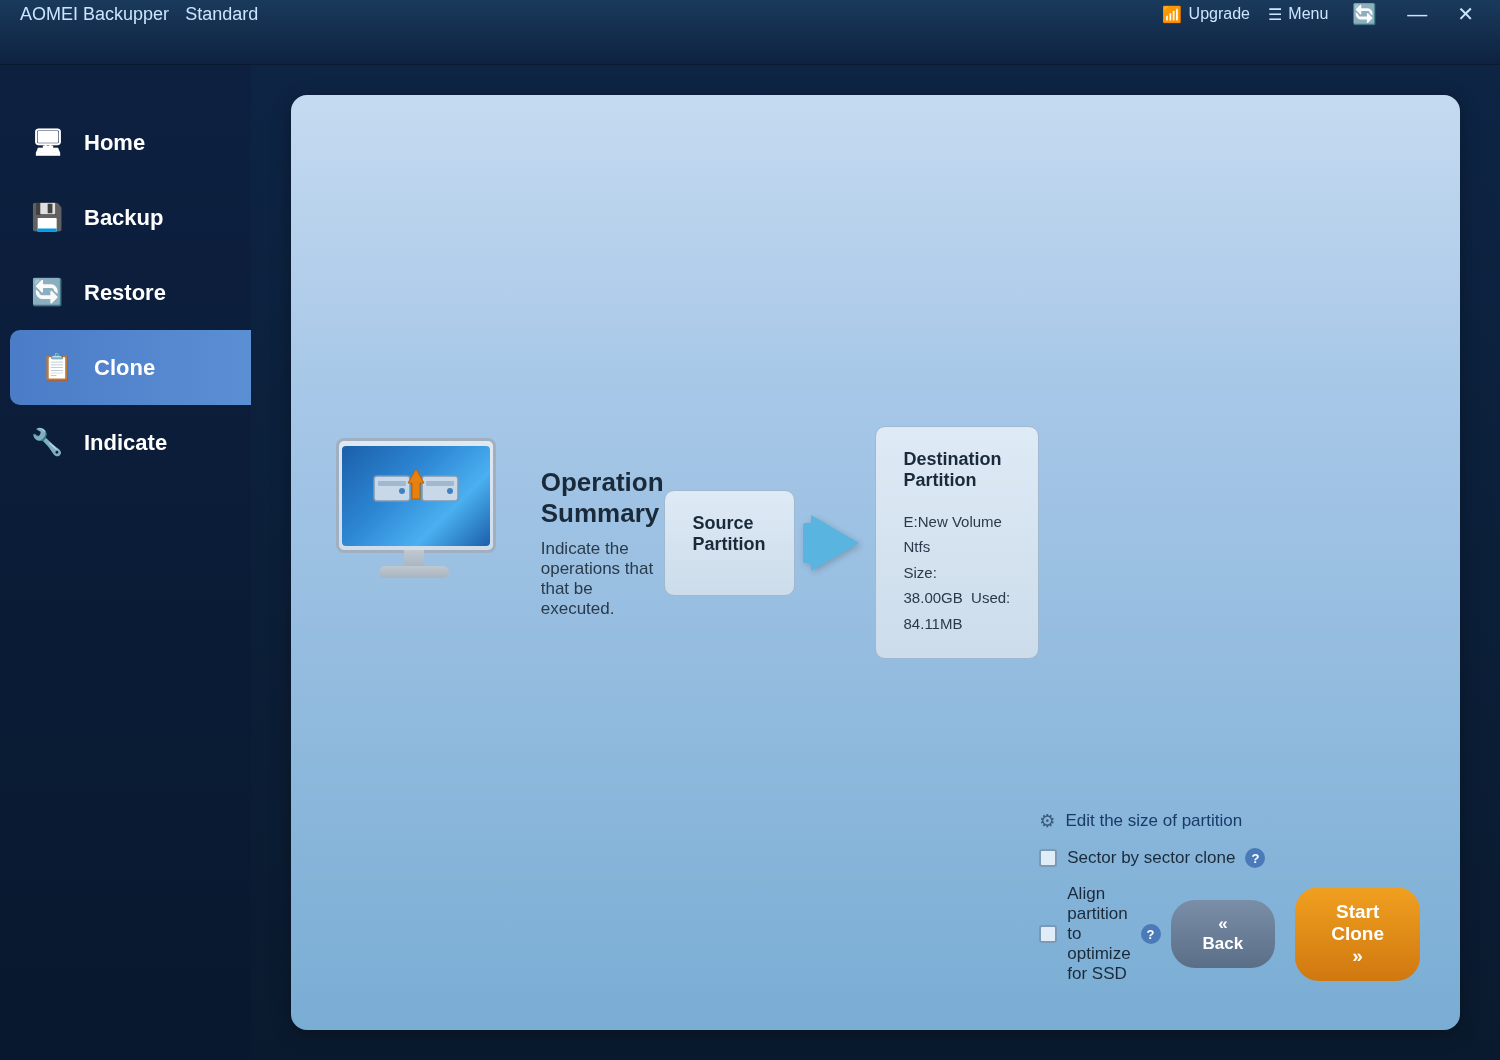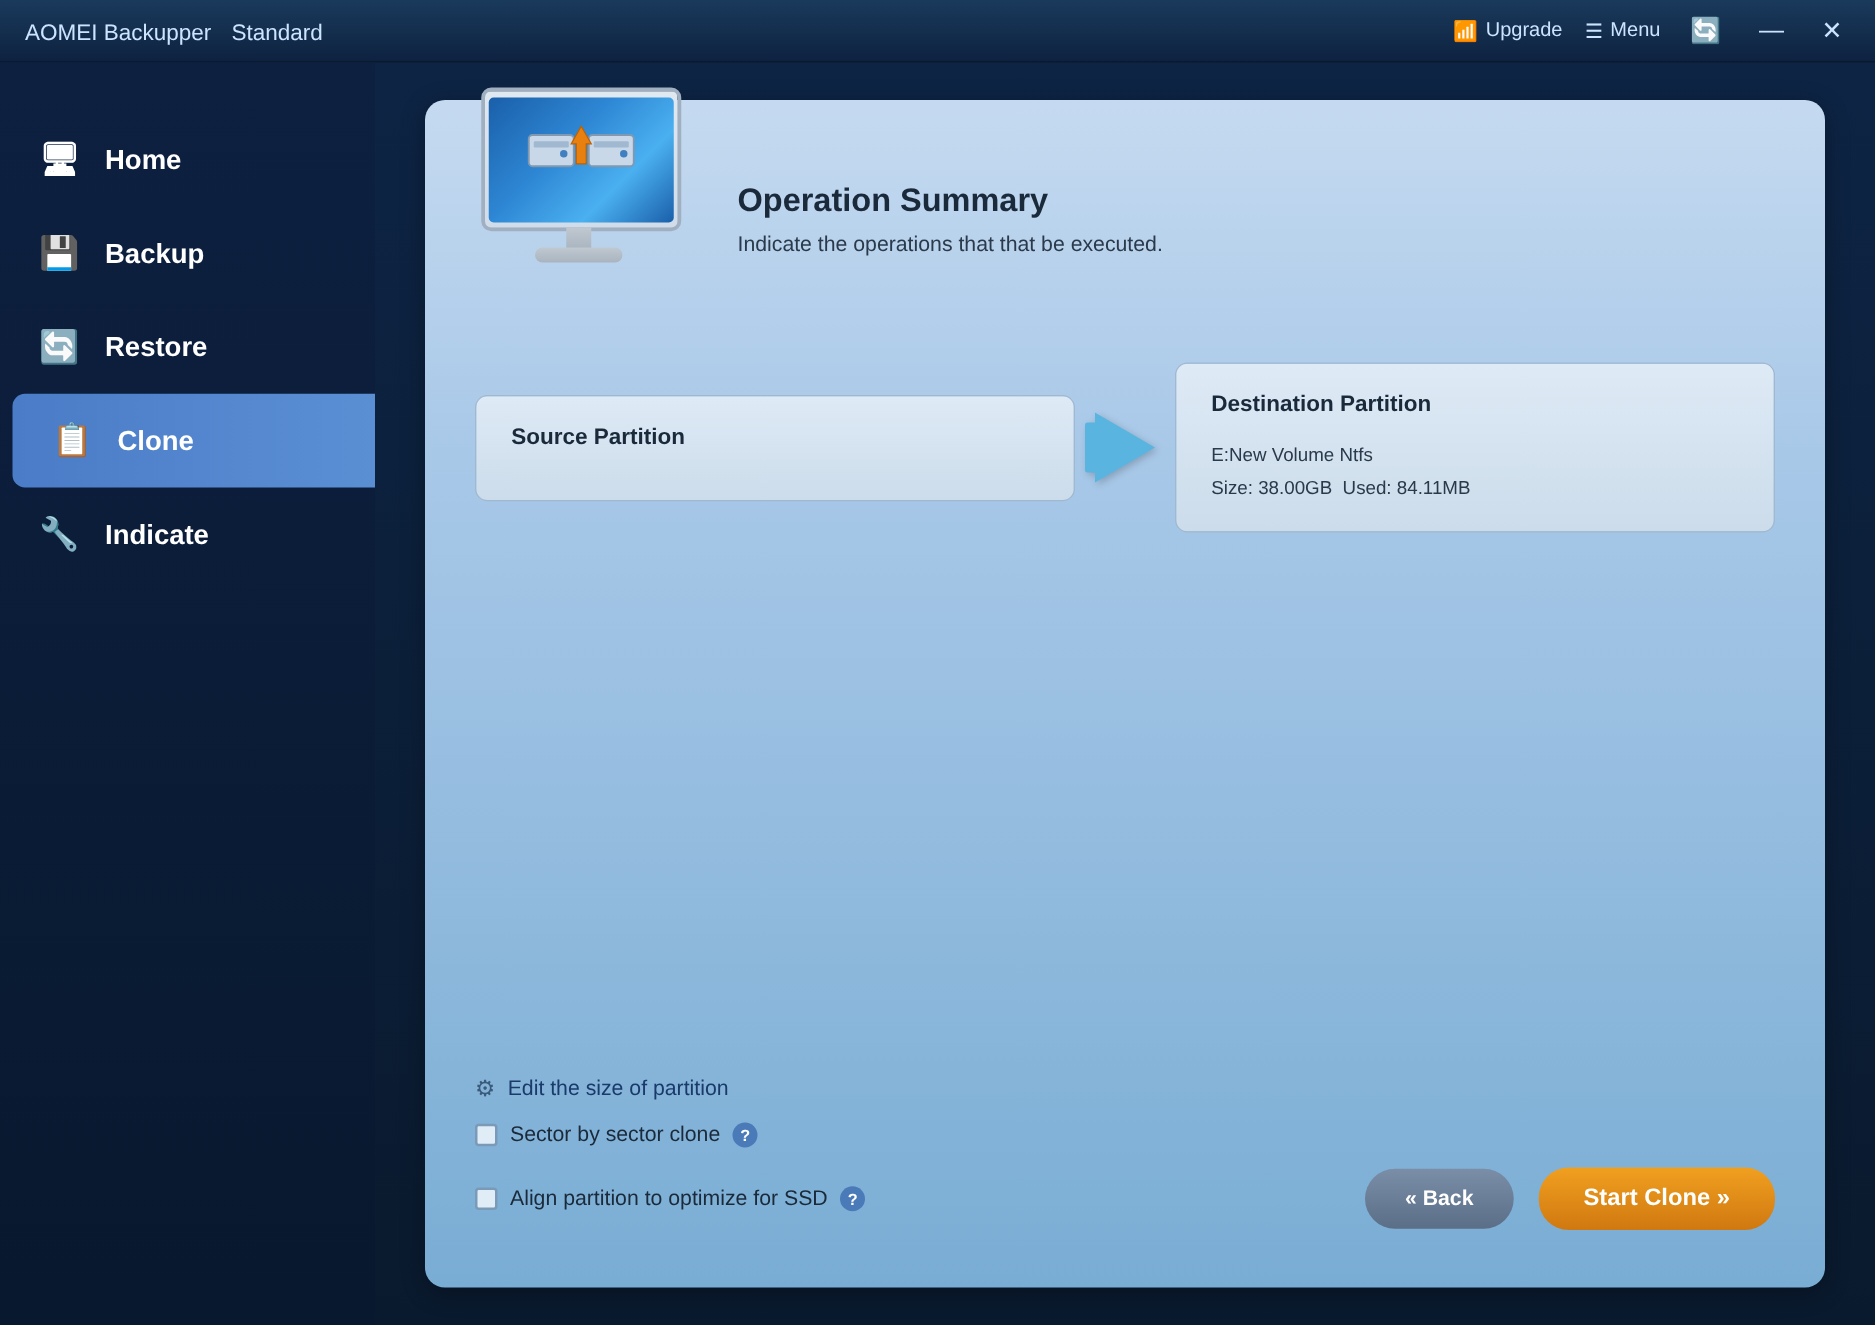--- a/index.html
+++ b/index.html
@@ -9,23 +9,23 @@
       background: #0a1a2e;
       font-family: 'Segoe UI', Arial, sans-serif;
       overflow: hidden;
       display: flex;
       flex-direction: column;
     }
 
     
     .titlebar {
       background: linear-gradient(180deg, #1a3a5c 0%, #0e2240 100%);
-      height: 50px;
-      display: flex;
-      align-items: center;
+      height: 65px;
+      display: flex;
+      align-items: flex-start;
       padding: 0 20px;
       border-bottom: 1px solid #0a1a2e;
     }
     .titlebar-title {
       color: white;
       font-size: 22px;
       font-weight: bold;
       flex: 1;
     }
     .titlebar-title span {
@@ -104,21 +104,21 @@
       flex-direction: column;
       position: relative;
     }
 
     
     .blue-panel {
       background: linear-gradient(180deg, #c5daf0 0%, #a8c8e8 30%, #7aadd4 100%);
       border-radius: 16px;
       flex: 1;
       display: flex;
-      flex-direction: column;
+      flex-direction: row;
       padding: 0 40px 30px 40px;
       position: relative;
       box-shadow: 0 4px 20px rgba(0,0,0,0.3);
     }
 
     
     .panel-header {
       display: flex;
       align-items: center;
       gap: 30px;

